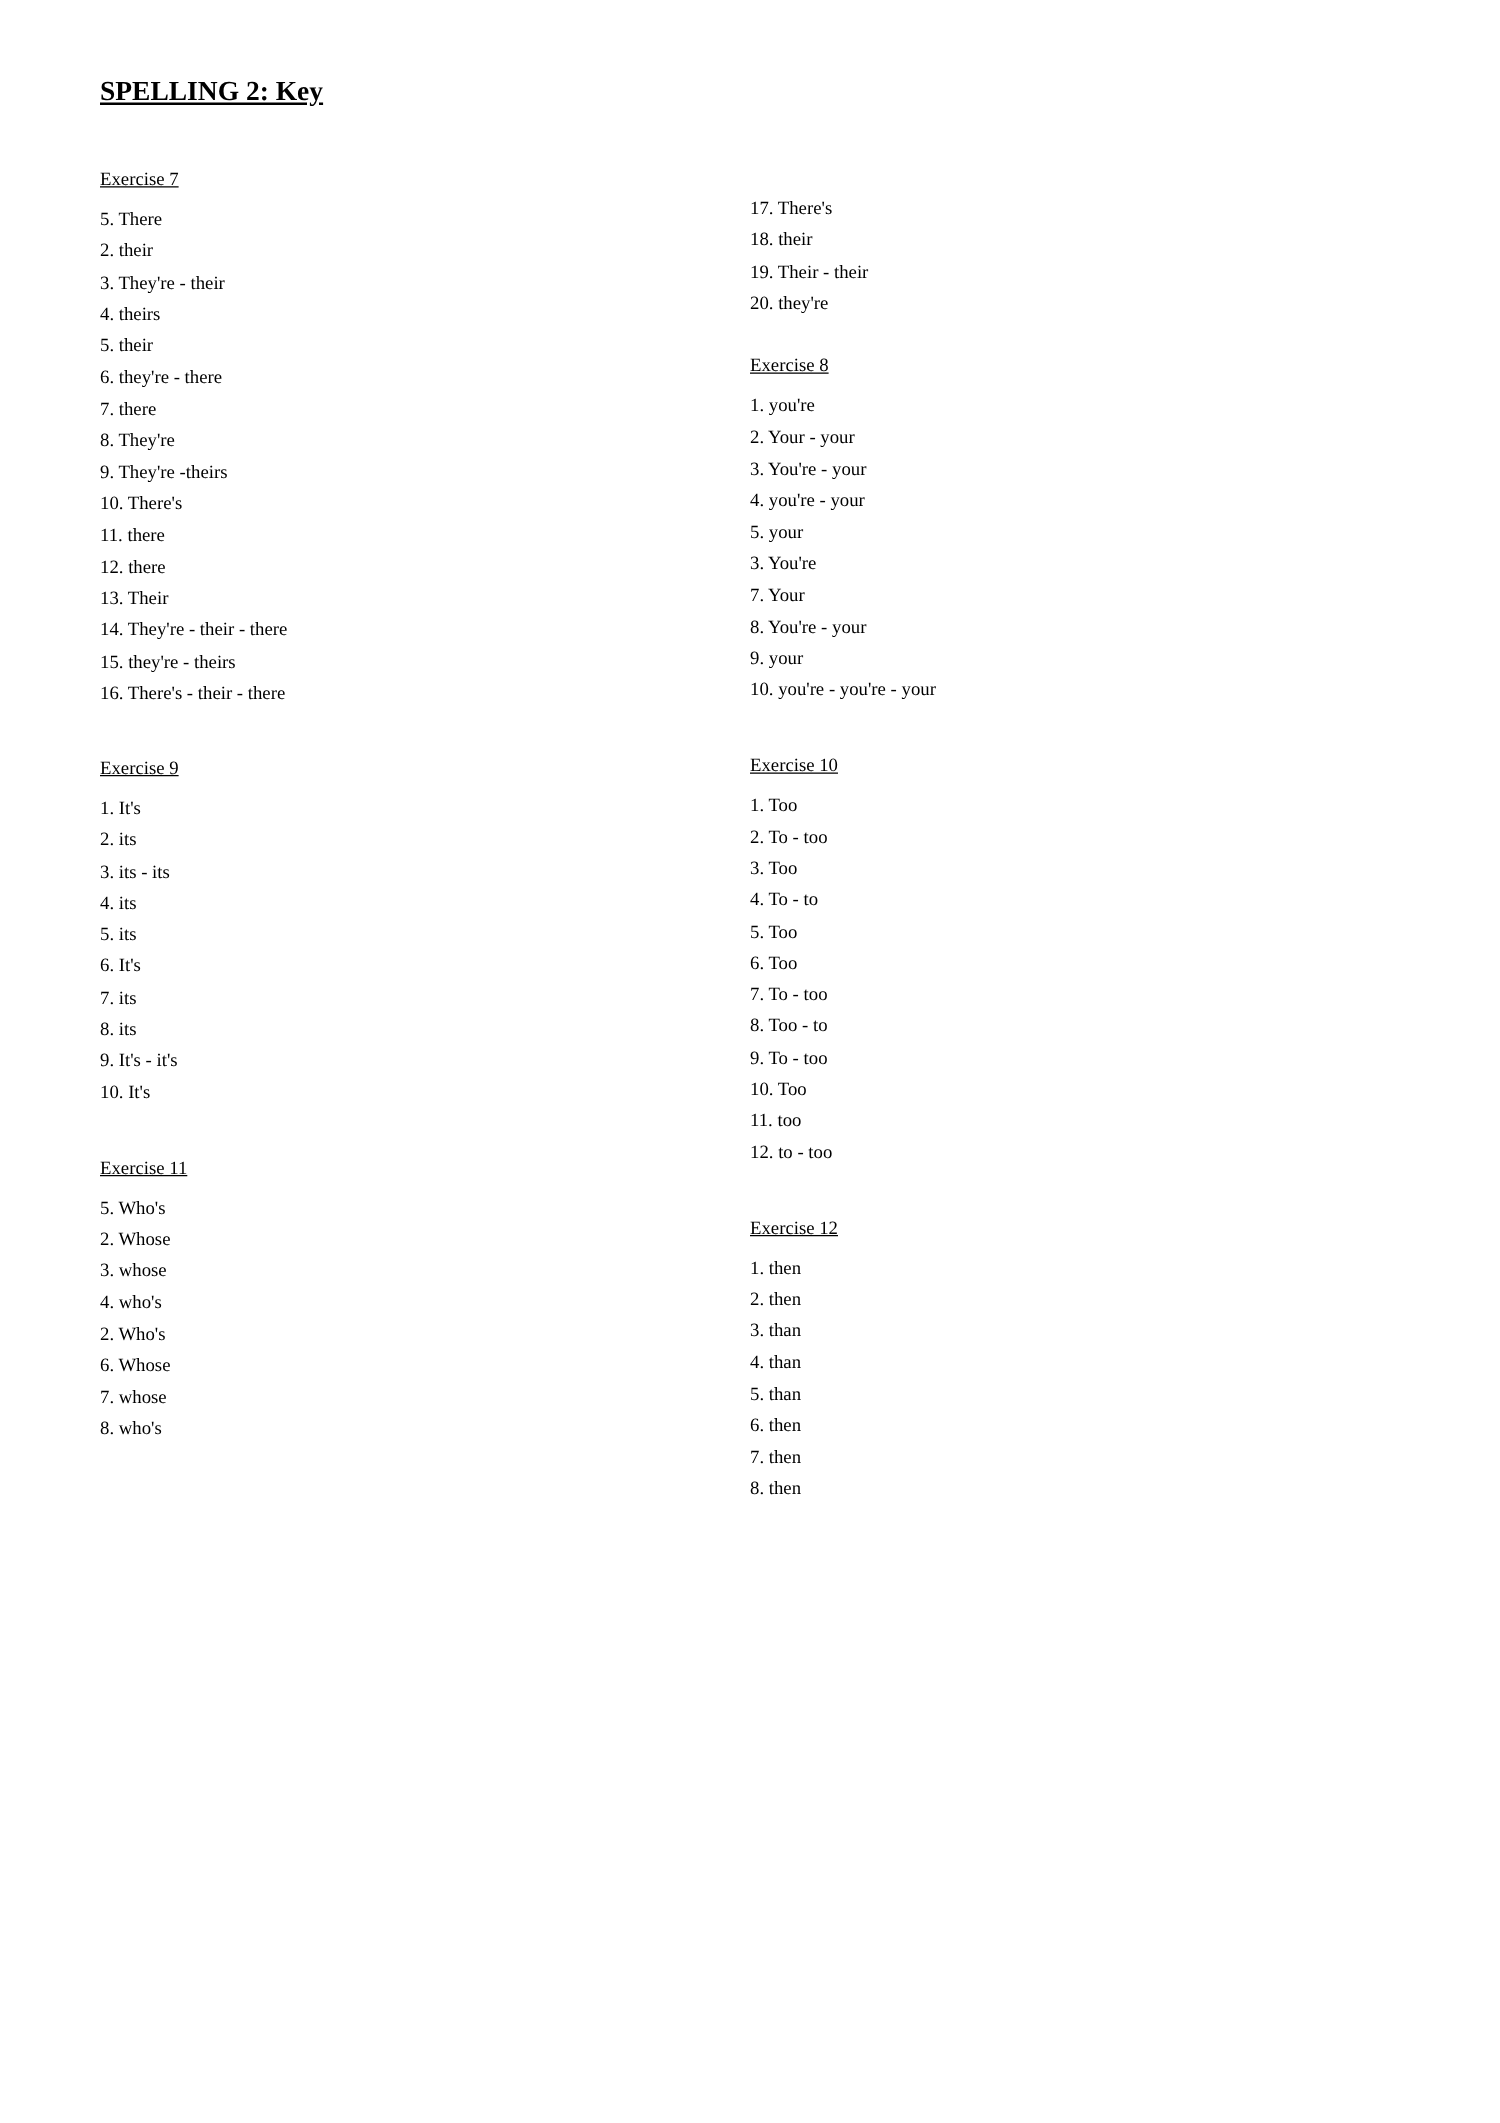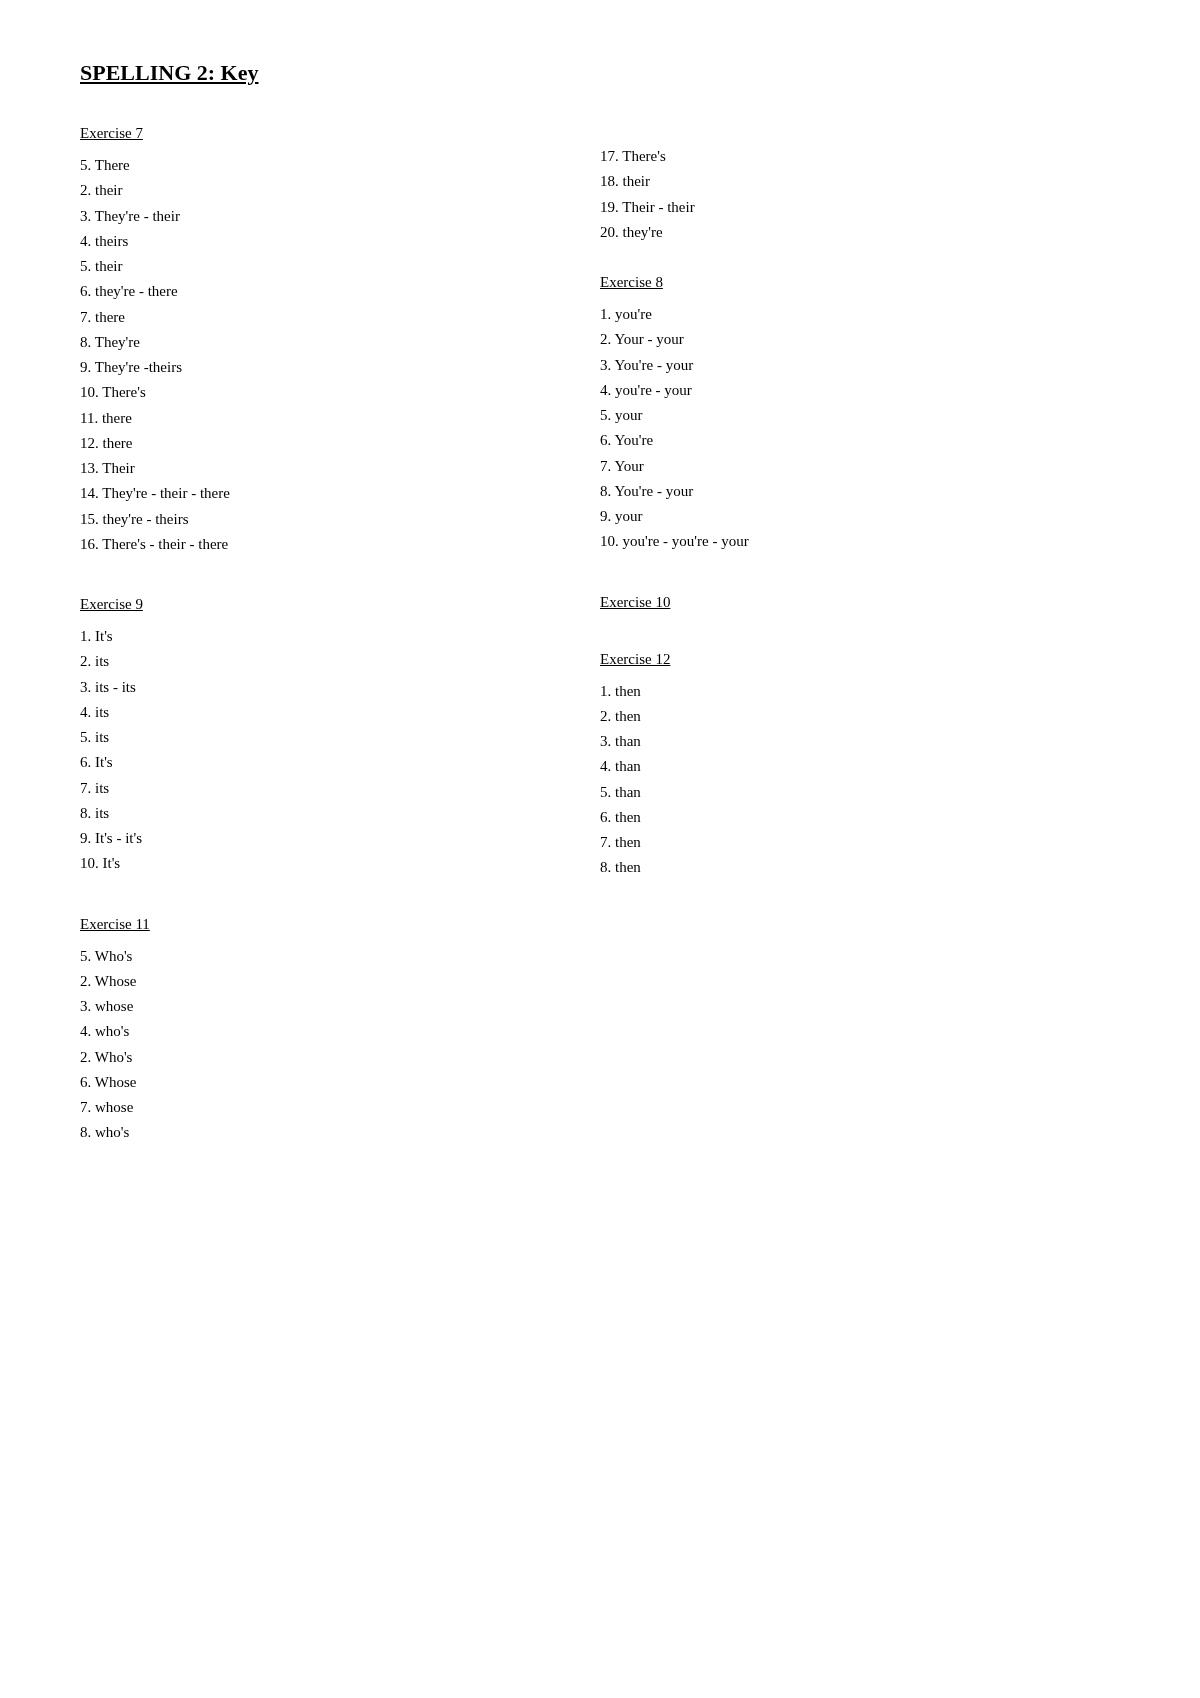--- a/index.html
+++ b/index.html
@@ -15,21 +15,21 @@
       color: #000000;
       padding: 60px 80px;
       max-width: 1200px;
       min-height: 1698px;
     }
 
     .page-title {
       font-size: 22px;
       font-weight: bold;
       text-decoration: underline;
-      margin-bottom: 39px;
+      margin-bottom: 50px;
     }
 
     .exercise-section {
       margin-bottom: 40px;
       padding-right: 20px;
     }
 
     .exercise-title {
       text-decoration: underline;
       margin-bottom: 12px;
@@ -125,30 +125,44 @@
     </div>
 
     <div class="exercise-section" style="margin-top: 30px;">
       <div class="exercise-title">Exercise 8</div>
       <ul class="exercise-list">
       <li>1.  you're</li>
           <li>2.  Your - your</li>
           <li>3.  You're - your</li>
           <li>4.  you're - your</li>
           <li>5.  your</li>
-          <li>6.  You're</li>
+          <li>3.  You're</li>
           <li>7.  Your</li>
           <li>8.  You're - your</li>
           <li>9.  your</li>
           <li>10.     you're - you're - your</li>
         </ul>
     </div>
 
     <div class="exercise-section">
       <div class="exercise-title">Exercise 10</div>
+      <ul class="exercise-list">
+      <li>1.  Too</li>
+          <li>2.  To - too</li>
+          <li>3.  Too</li>
+          <li>4.  To  - to</li>
+          <li>5.  Too</li>
+          <li>6.  Too</li>
+          <li>7.  To - too</li>
+          <li>8.  Too - to</li>
+          <li>9.  To - too</li>
+          <li>10. Too</li>
+          <li>11.     too</li>
+          <li>12.     to - too</li>
+        </ul>
     </div>
 
     <div class="exercise-section">
       <div class="exercise-title">Exercise 12</div>
       <ul class="exercise-list">
       <li>1.  then</li>
           <li>2.  then</li>
           <li>3.  than</li>
           <li>4.  than</li>
           <li>5.  than</li>

